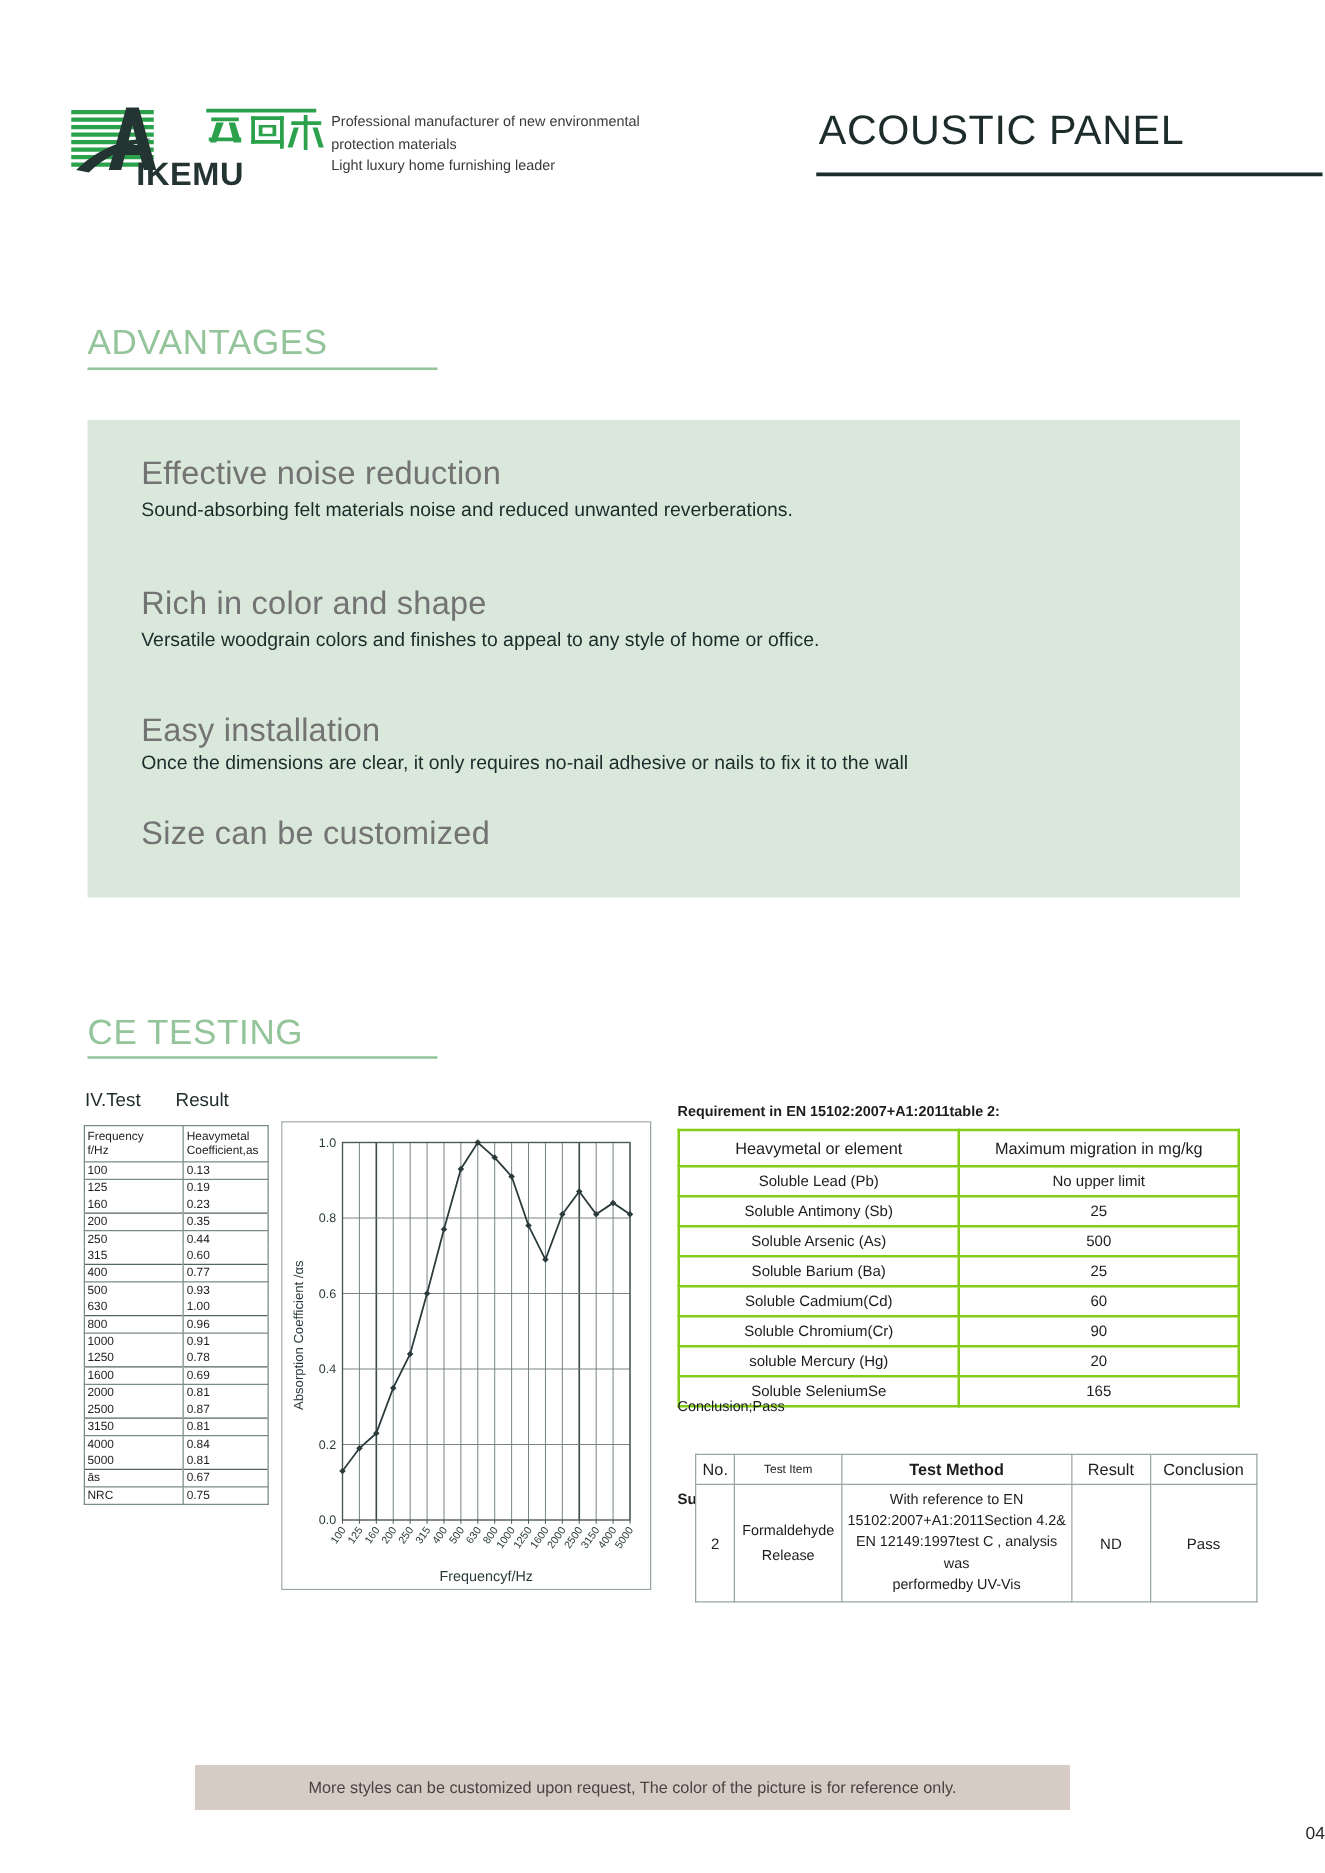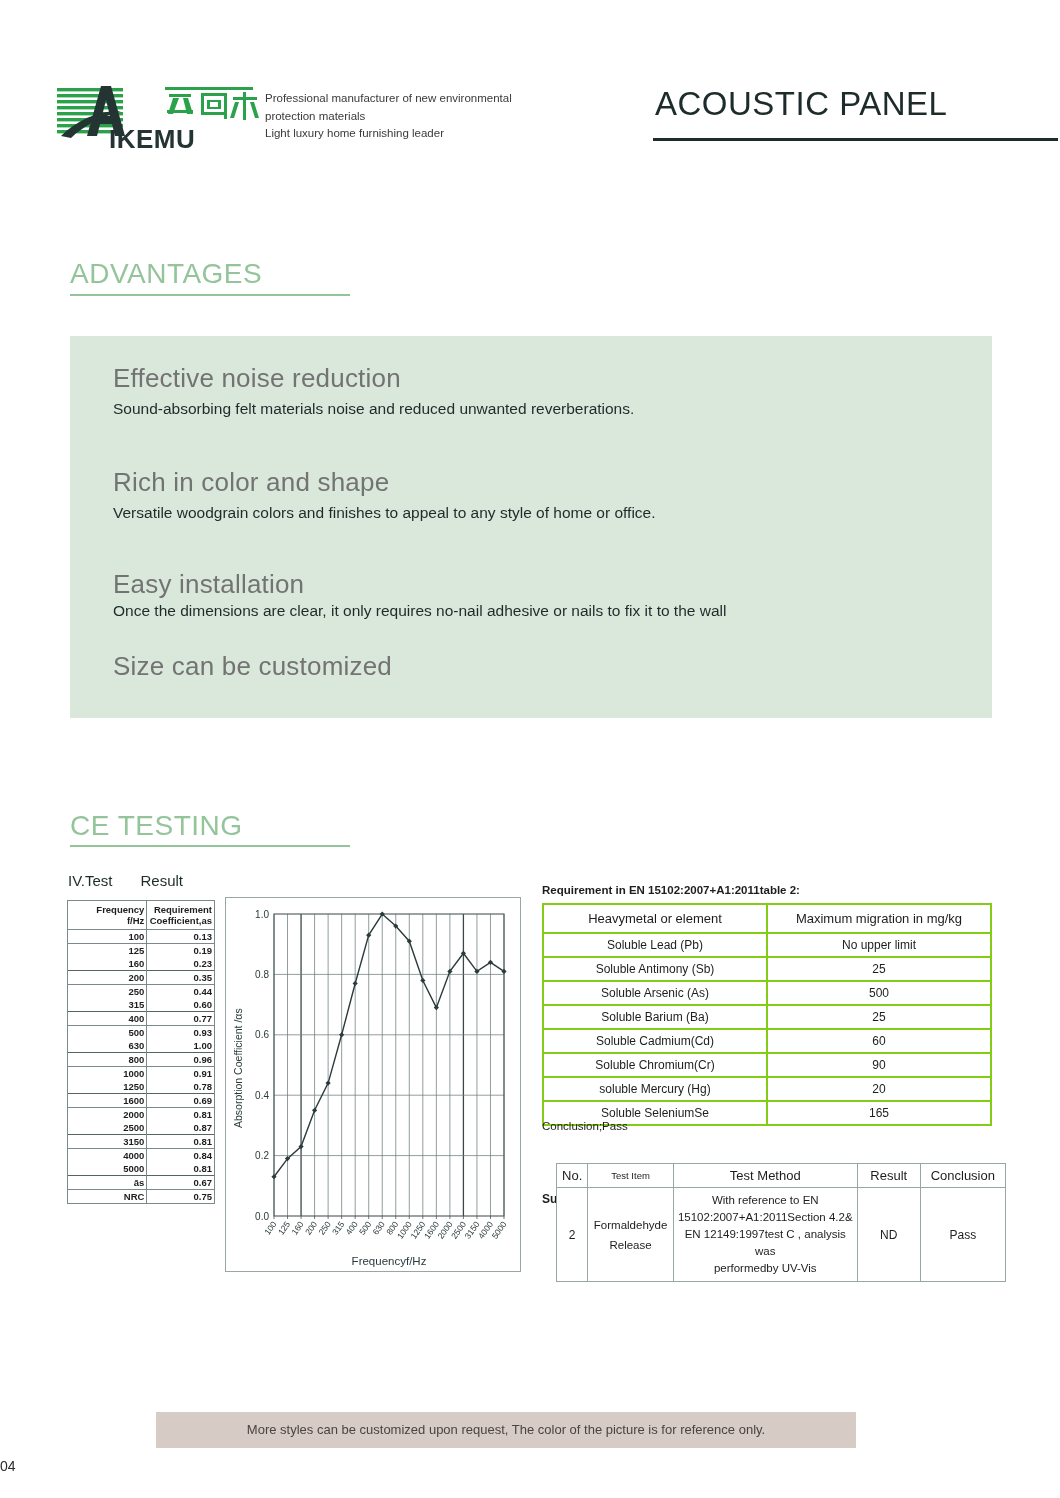--- a/index.html
+++ b/index.html
@@ -121,23 +121,23 @@
     left: 67px; top: 900px;
     width: 148px;
     border-collapse: collapse;
     font-size: 9.5px;
     color: #1d1d1d;
     font-family: "Liberation Sans", sans-serif;
     background: #fff;
   }
   .freq-table td, .freq-table th {
     border: 1px solid #7a8a8a;
-    text-align: right;
+    text-align: left;
     padding: 1px 2px;
-    font-weight: 700;
+    font-weight: 400;
     line-height: 11px;
   }
   .freq-table th { padding: 3px 2px; }
   .freq-table .grp-top td { border-top: 1.4px solid #55655f; }
   .freq-table .inner td { border-top: 0; border-bottom: 0; }
   .freq-table td.fcol { width: 54%; }
 
   
   .chart-box {
     position: absolute;
@@ -202,21 +202,21 @@
     font-family: "Liberation Sans", sans-serif;
   }
   .sum-table td {
     border: 1px solid #9aa5a5;
     text-align: center;
     vertical-align: middle;
     font-weight: 400;
   }
   .sum-table .sh-no     { width: 7%;  font-size: 13px; padding: 4px 2px; }
   .sum-table .sh-item   { width: 19%; font-size: 9.5px; padding: 4px 2px; }
-  .sum-table .sh-method { width: 41%; font-size: 13px; padding: 4px 12px; }
+  .sum-table .sh-method { width: 41%; font-size: 13px; padding: 4px 12px; font-weight: bold; }
   .sum-table .sh-result { width: 14%; font-size: 13px; padding: 4px 2px; }
   .sum-table .sh-concl  { width: 19%; font-size: 13px; padding: 4px 10px; }
   .sum-table .body-row td { font-size: 12px; padding: 5px 2px; line-height: 18px; }
   .sum-table .body-row td.method-cell { font-size: 11.5px; line-height: 17px; padding: 4px 2px; }
   .sum-table .body-row td.item-cell { font-size: 11.5px; line-height: 20px; }
 
   
   .footer-bar {
     position: absolute;
     left: 156px; top: 1412px;
@@ -229,21 +229,21 @@
     width: 100%; height: 36px;
     line-height: 36px;
     text-align: center;
     font-size: 13px;
     color: #4a4440;
     font-family: "Liberation Sans", sans-serif;
   }
   .page-number {
     position: absolute;
     left: 0; right: 0; top: 1458px;
-    text-align: left;
+    text-align: right;
     font-size: 14px;
     color: #2a2a2a;
     font-family: "Liberation Sans", sans-serif;
   }
 </style>
 </head>
 <body>
 
 <div class="header">
 
@@ -330,21 +330,21 @@
 </div>
 
 <table class="freq-table">
   <tbody>
     <tr>
       <th class="fcol">
         <span>Frequency</span><br>
         <span>f/Hz</span>
       </th>
       <th>
-        <span>Requirement</span><br>
+        <span>Heavymetal</span><br>
         <span>Coefficient,as</span>
       </th>
     </tr>
 
     <tr class="grp-top">
         <td class="fcol">100</td>
         <td>0.13</td>
       </tr>
     <tr class="inner">
         <td class="fcol">125</td>

